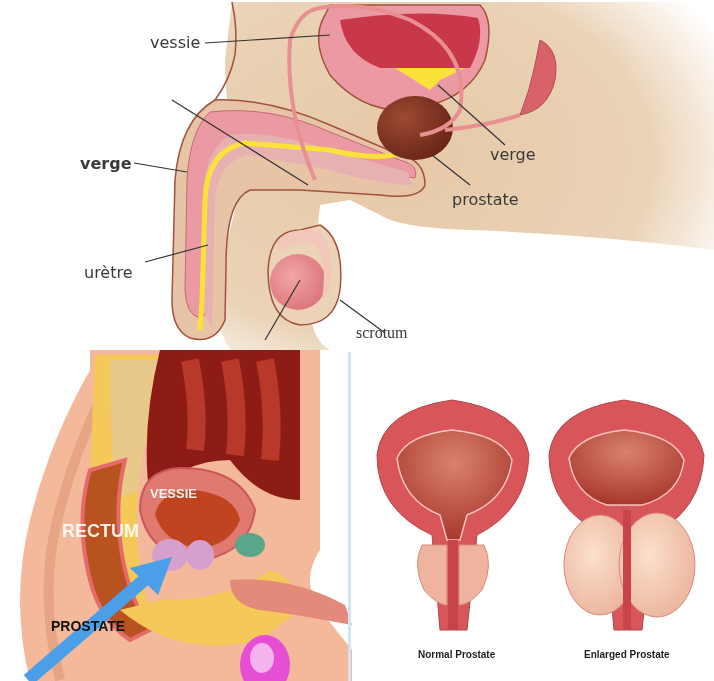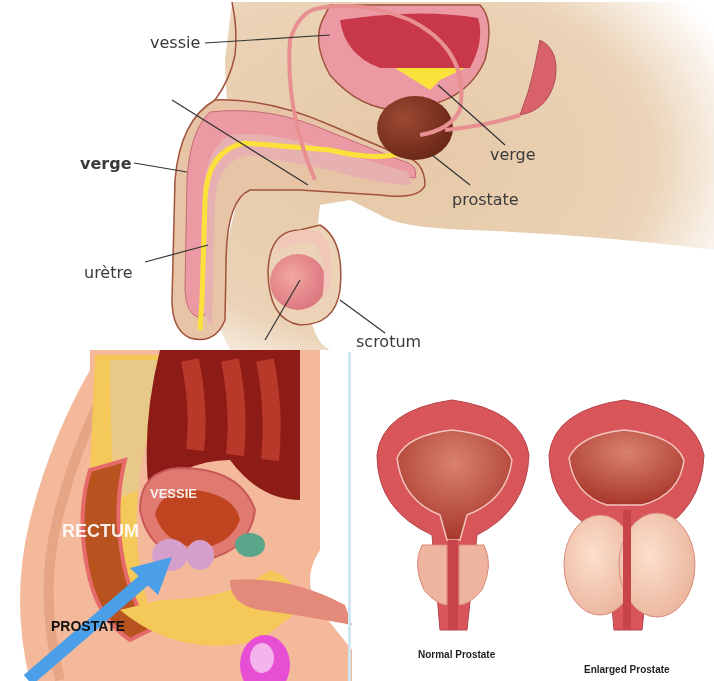--- a/index.html
+++ b/index.html
@@ -68,21 +68,21 @@
       <line x1="432" y1="155" x2="470" y2="185"></line>
       <line x1="300" y1="280" x2="265" y2="340"></line>
       <line x1="340" y1="300" x2="385" y2="333"></line>
     </g>
   </svg>
   <span class="lbl" style="left:150px;top:33px;">vessie</span>
   <span class="lbl" style="left:80px;top:154px;font-weight:bold;">verge</span>
   <span class="lbl" style="left:84px;top:252px;margin-top:11px;">urètre</span>
   <span class="lbl" style="left:490px;top:145px;">verge</span>
   <span class="lbl" style="left:452px;top:190px;">prostate</span>
-  <span class="lbl" style="left:356px;top:332px;">scrotum</span>
+  <span class="lbl" style="left:356px;top:324px;font-family:Liberation Serif, serif;">scrotum</span>
 </div>
 
 <div class="panel" id="p-sag">
   <svg width="352" height="331" viewBox="0 0 352 331">
 
     <path d="M30 331 Q10 250 30 170 Q50 90 90 20 L90 0 L320 0 L320 200 Q300 230 320 260 L352 300 L352 331 Z" fill="#f3b99a"></path>
     <path d="M60 330 Q40 250 55 180 Q70 110 105 40" fill="none" stroke="#e6a585" stroke-width="10"></path>
 
     <path d="M95 5 L180 5 Q150 60 140 120 Q130 200 150 260 L110 270 Q80 200 90 120 Z" fill="#f5c85a"></path>
     <path d="M110 10 L170 10 Q145 70 138 140 L115 150 Q110 80 110 10 Z" fill="#e8c98a"></path>
@@ -140,14 +140,14 @@
 
     <g>
       <path d="M197 105 Q202 60 272 50 Q342 60 352 105 Q350 160 300 185 L290 280 L262 280 L254 185 Q197 160 197 105 Z" fill="#d8555a" stroke="#b6444a" stroke-width="1"></path>
       <path d="M217 108 Q227 85 272 80 Q322 85 332 110 Q328 145 290 155 L255 155 Q222 145 217 108 Z" fill="url(#inner)" stroke="#f4c5bf" stroke-width="1.5"></path>
       <ellipse cx="248" cy="215" rx="36" ry="50" fill="url(#lobe)" stroke="#d98a7a" stroke-width="1"></ellipse>
       <ellipse cx="305" cy="215" rx="38" ry="52" fill="url(#lobe)" stroke="#d98a7a" stroke-width="1"></ellipse>
       <rect x="271" y="160" width="8" height="120" fill="#c9444a"></rect>
     </g>
   </svg>
   <span class="blbl" style="left:66px;top:299px;font-size:10px;color:#1f1f1f;">Normal Prostate</span>
-  <span class="blbl" style="left:232px;top:299px;font-size:10px;color:#1f1f1f;margin-top:15px;">Enlarged Prostate</span>
+  <span class="blbl" style="left:232px;top:299px;font-size:10px;color:#1f1f1f;">Enlarged Prostate</span>
 </div>
 
 </body></html>

